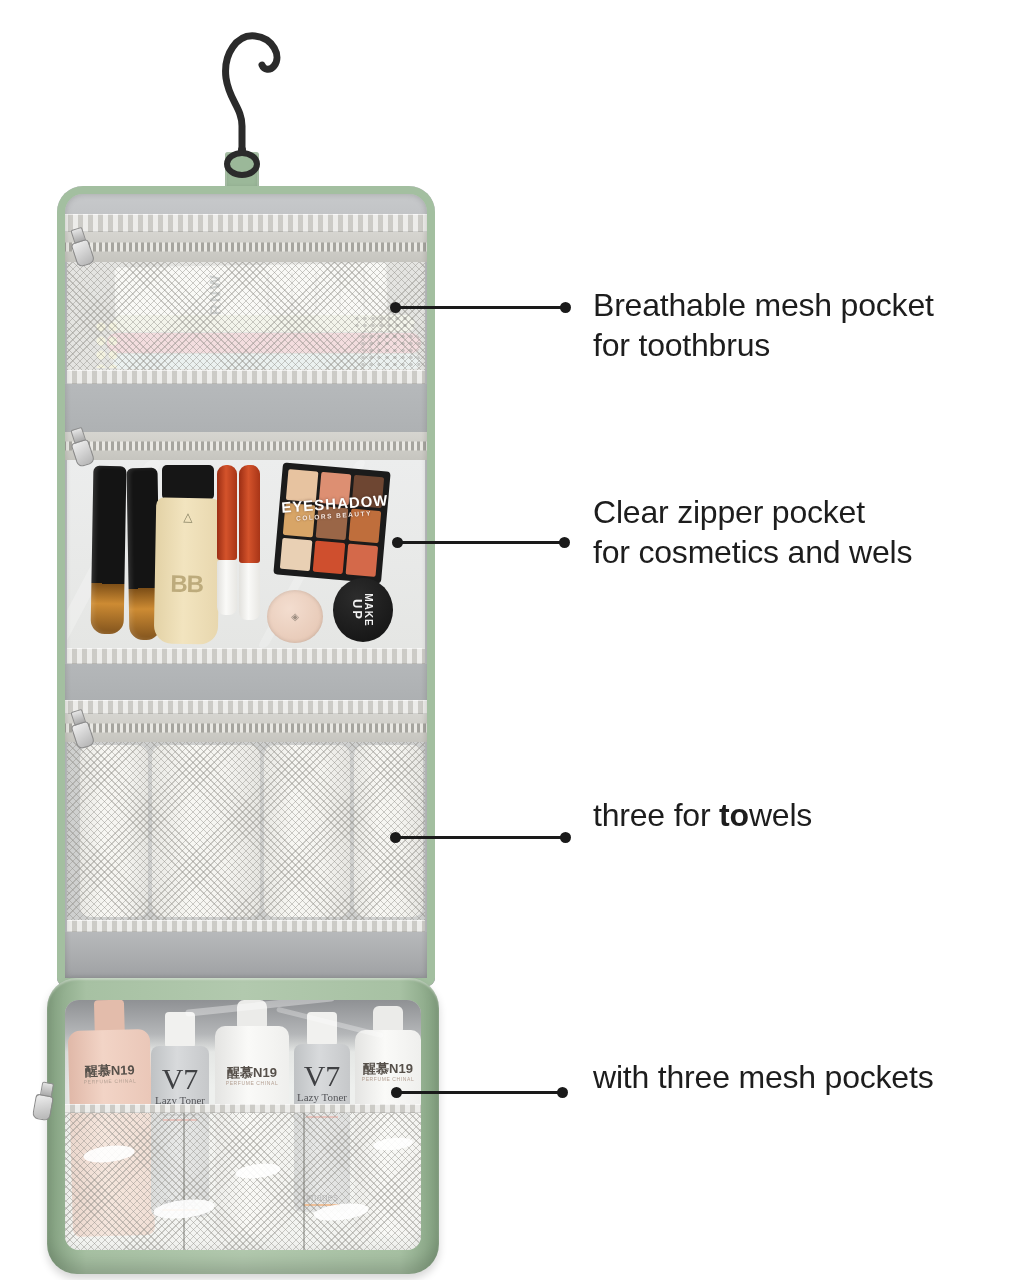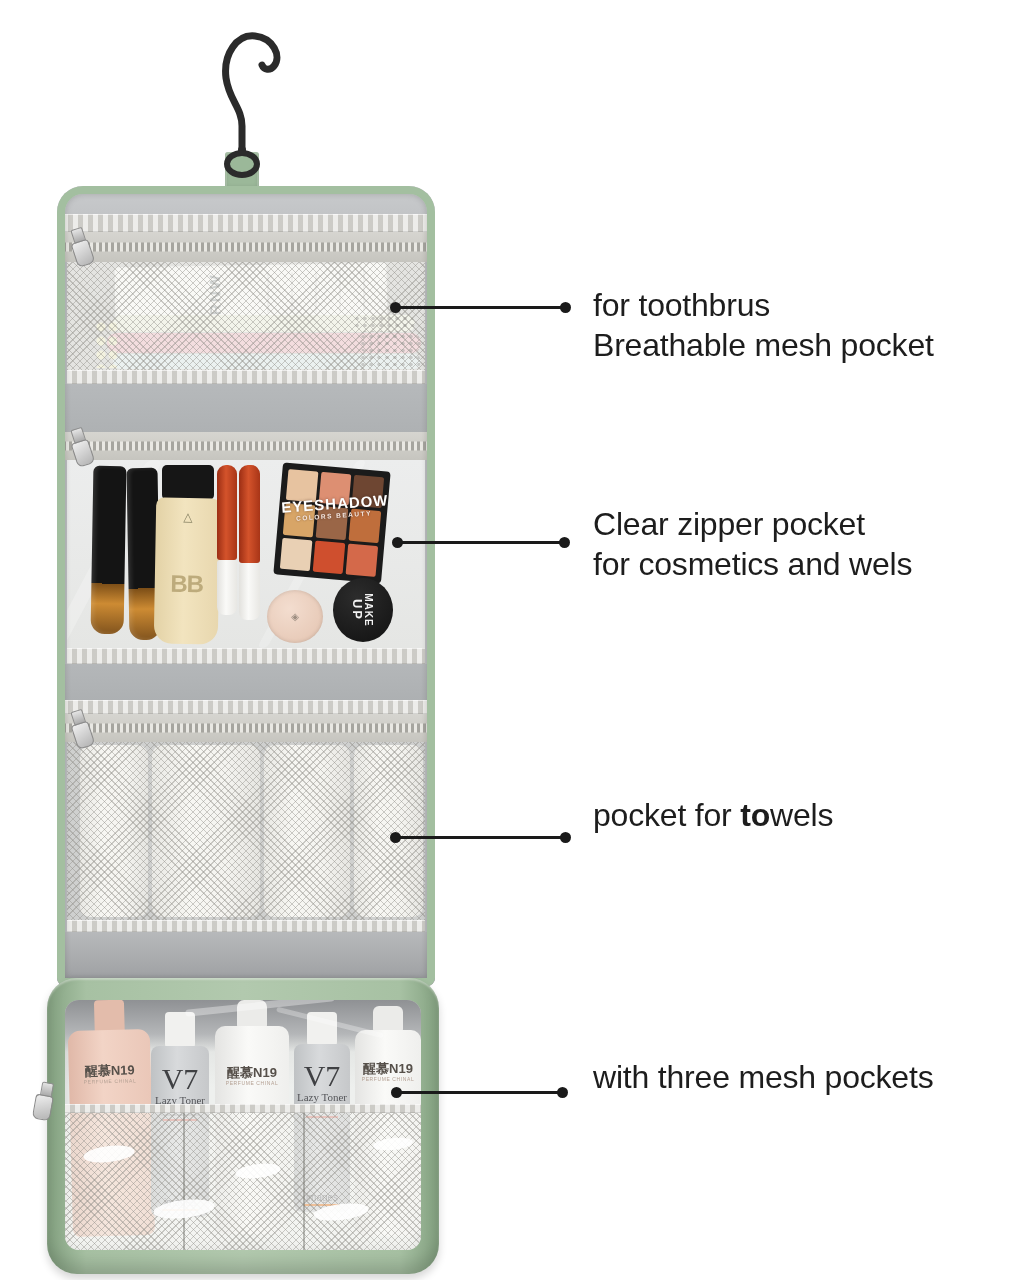--- a/index.html
+++ b/index.html
@@ -277,27 +277,27 @@
     </div>
   </div>
   <div class="abs pull" style="left:34px;top:1082px;transform:rotate(10deg);z-index:9;"></div>
 
   <div class="leader" style="left:393px;top:306px;width:175px;"></div>
   <div class="leader" style="left:395px;top:541px;width:172px;"></div>
   <div class="leader" style="left:393px;top:836px;width:175px;"></div>
   <div class="leader" style="left:394px;top:1091px;width:171px;"></div>
 
   <div class="callout" style="top:285px;">
+    <div>Breathable mesh pocket</div>
     <div><span>for toothbrus</span><b></b><span></span></div>
-    <div>Breathable mesh pocket</div>
-  </div>
-  <div class="callout" style="top:504px;">
+  </div>
+  <div class="callout" style="top:492px;">
     <div>Clear zipper pocket</div>
     <div><span>for cosmetics and wels</span><b></b><span></span></div>
   </div>
   <div class="callout" style="top:795px;">
-    <div><span>pocket for </span><b>to</b><span>wels</span></div>
+    <div><span>three for </span><b>to</b><span>wels</span></div>
   </div>
   <div class="callout" style="top:1057px;">
     <div><span>with three mesh pockets</span><b></b><span></span></div>
   </div>
 
 </div>
 
 </body></html>

